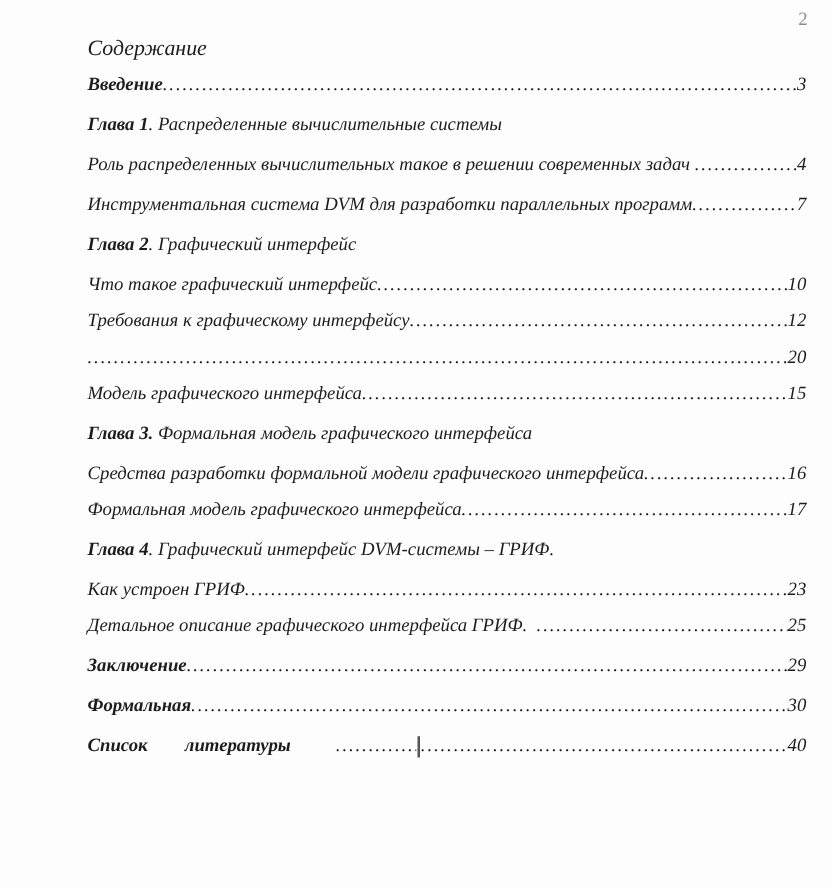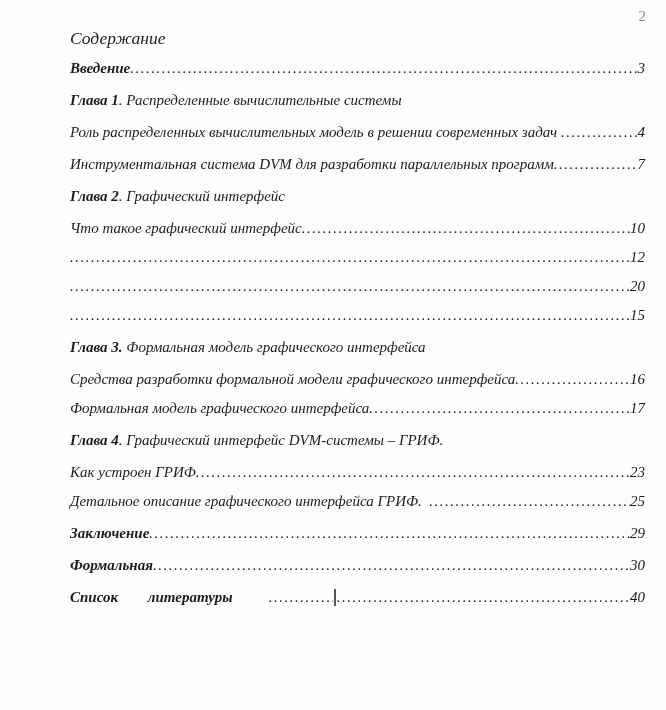--- a/index.html
+++ b/index.html
@@ -76,46 +76,48 @@
   <div>
       <div class="row">
         <span class="label"><b>Введение</b></span>
         <span class="dots">............................................................................................................................................................................................................................................................................................................</span>
         <span class="pagenum">3</span>
       </div>
       <div class="row spaced">
         <span class="label"><b>Глава 1</b>. Распределенные вычислительные системы</span>
       </div>
       <div class="row spaced">
-        <span class="label">Роль распределенных вычислительных модель в решении современных задач </span>
+        <span class="label">Роль распределенных вычислительных такое в решении современных задач </span>
         <span class="dots">............................................................................................................................................................................................................................................................................................................</span>
         <span class="pagenum">4</span>
       </div>
       <div class="row spaced">
         <span class="label">Инструментальная система DVM для разработки параллельных программ</span>
         <span class="dots">............................................................................................................................................................................................................................................................................................................</span>
         <span class="pagenum">7</span>
       </div>
       <div class="row spaced">
         <span class="label"><b>Глава 2</b>. Графический интерфейс</span>
       </div>
       <div class="row spaced">
         <span class="label">Что такое графический интерфейс</span>
         <span class="dots">............................................................................................................................................................................................................................................................................................................</span>
         <span class="pagenum">10</span>
       </div>
       <div class="row">
+        <span class="label">Требования к графическому интерфейсу</span>
         <span class="dots">............................................................................................................................................................................................................................................................................................................</span>
         <span class="pagenum">12</span>
       </div>
       <div class="row">
         <span class="dots">............................................................................................................................................................................................................................................................................................................</span>
         <span class="pagenum">20</span>
       </div>
       <div class="row">
+        <span class="label">Модель графического интерфейса</span>
         <span class="dots">............................................................................................................................................................................................................................................................................................................</span>
         <span class="pagenum">15</span>
       </div>
       <div class="row spaced">
         <span class="label"><b>Глава 3.</b> Формальная модель графического интерфейса</span>
       </div>
       <div class="row spaced">
         <span class="label">Средства разработки формальной модели графического интерфейса</span>
         <span class="dots">............................................................................................................................................................................................................................................................................................................</span>
         <span class="pagenum">16</span>

